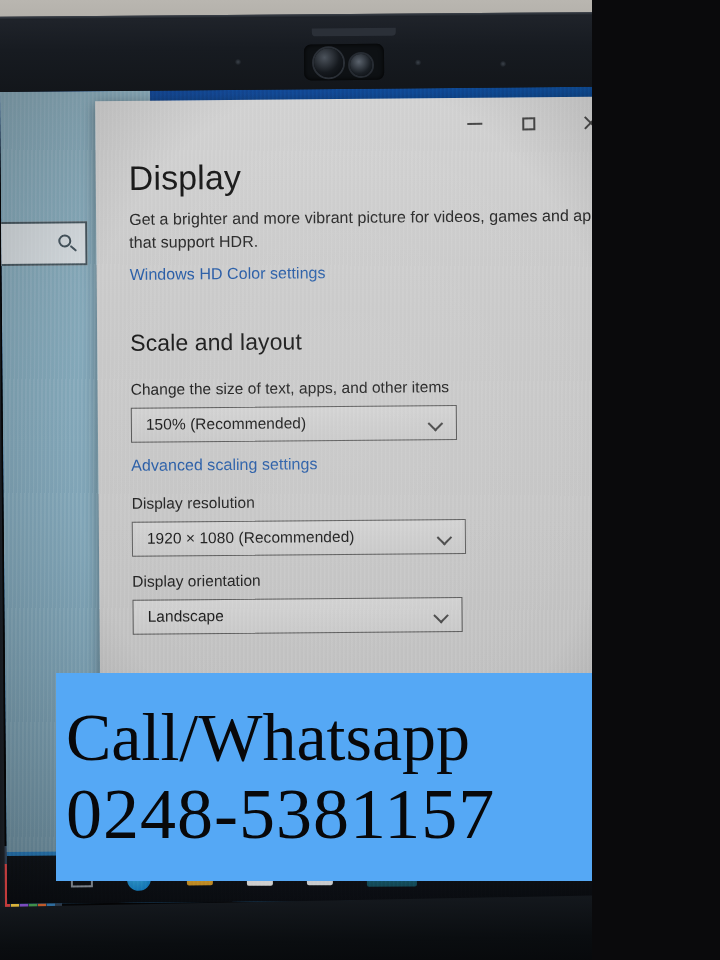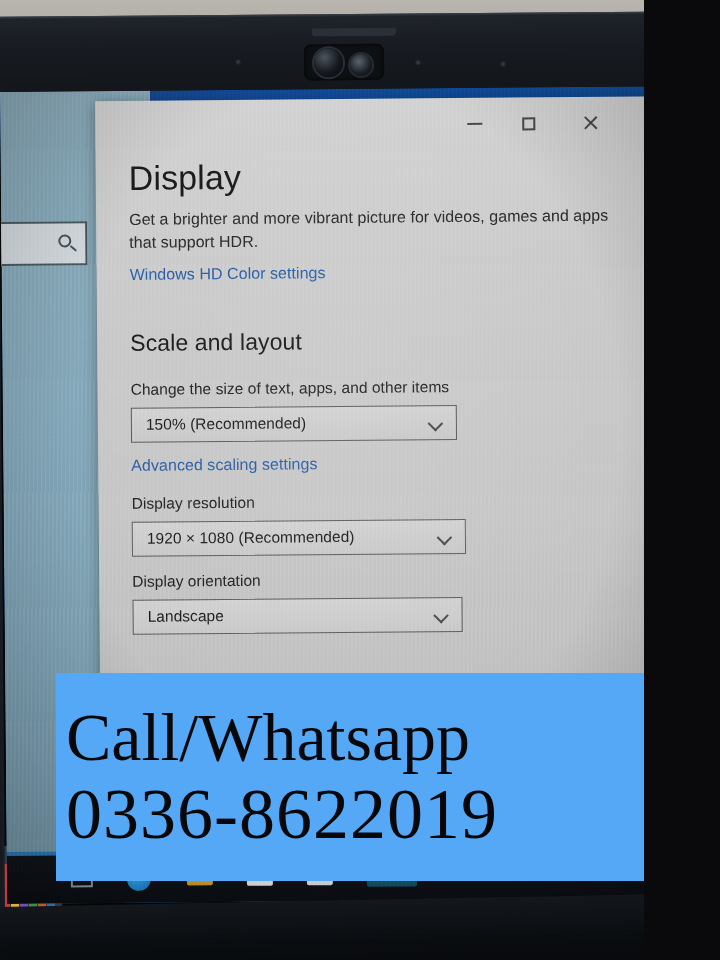--- a/index.html
+++ b/index.html
@@ -1,21 +1,21 @@
 <!DOCTYPE html>
 <html><head>
 <meta charset="utf-8">
 <style>
   * { margin:0; padding:0; box-sizing:border-box; }
   html, body {
     width:720px; height:960px; overflow:hidden;
     background:#0a0a0c;
     font-family:"Liberation Sans", sans-serif;
   }
-  #stage { position:relative; width:644px; height:960px; overflow:hidden; background:#050506; }
+  #stage { position:relative; width:592px; height:960px; overflow:hidden; background:#050506; }
 
   
   .room-wall {
     position:absolute; left:0; top:0; width:720px; height:96px;
     background:linear-gradient(180deg,#b9b6b0 0%,#a9a6a0 55%,#8d8a85 100%);
   }
   .shelf-books {
     position:absolute; left:0; top:846px; width:62px; height:70px;
     background:#2d3a4a;
   }
@@ -317,18 +317,18 @@
       <div class="tb-icon" style="left:360px;width:50px;height:22px;background:linear-gradient(180deg,#1d6e86,#14505f);border-radius:2px;"></div>
       <div class="weather">ly sunny</div>
     </div>
 
     <div class="moire"></div>
     <div class="screen-vig"></div>
   </div>
 
   <div class="banner">
     <div class="banner-line">Call/Whatsapp</div>
-    <div class="banner-line num">0336-8622019</div>
+    <div class="banner-line num">0248-5381157</div>
   </div>
 
   <div class="bezel-bottom"></div>
 
 </div>
 
 </body></html>

